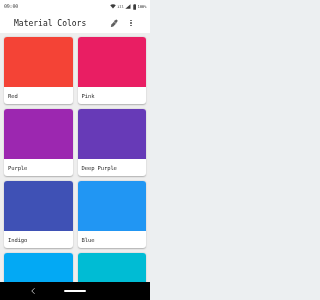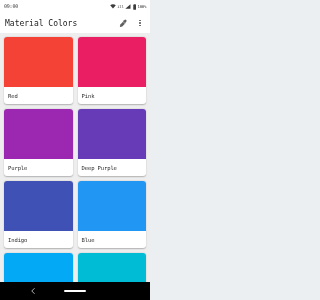--- a/index.html
+++ b/index.html
@@ -31,21 +31,21 @@
     display:flex; align-items:center; gap:1.5px;
   }
   .status-right svg { display:block; }
   .status-batt-text { font-size:4px; color:#3c3c3c; letter-spacing:-0.3px; }
 
   
   .appbar {
     height:20px; flex:0 0 20px;
     background:#FFFFFF;
     display:flex; align-items:center;
-    padding:0 5px;
+    padding:0 14px;
     text-align:right;
   }
   .appbar-title {
     font-size:8px;
     color:#212121;
     letter-spacing:0px;
     white-space:nowrap;
   }
   .appbar-actions {
     margin-left:auto;

